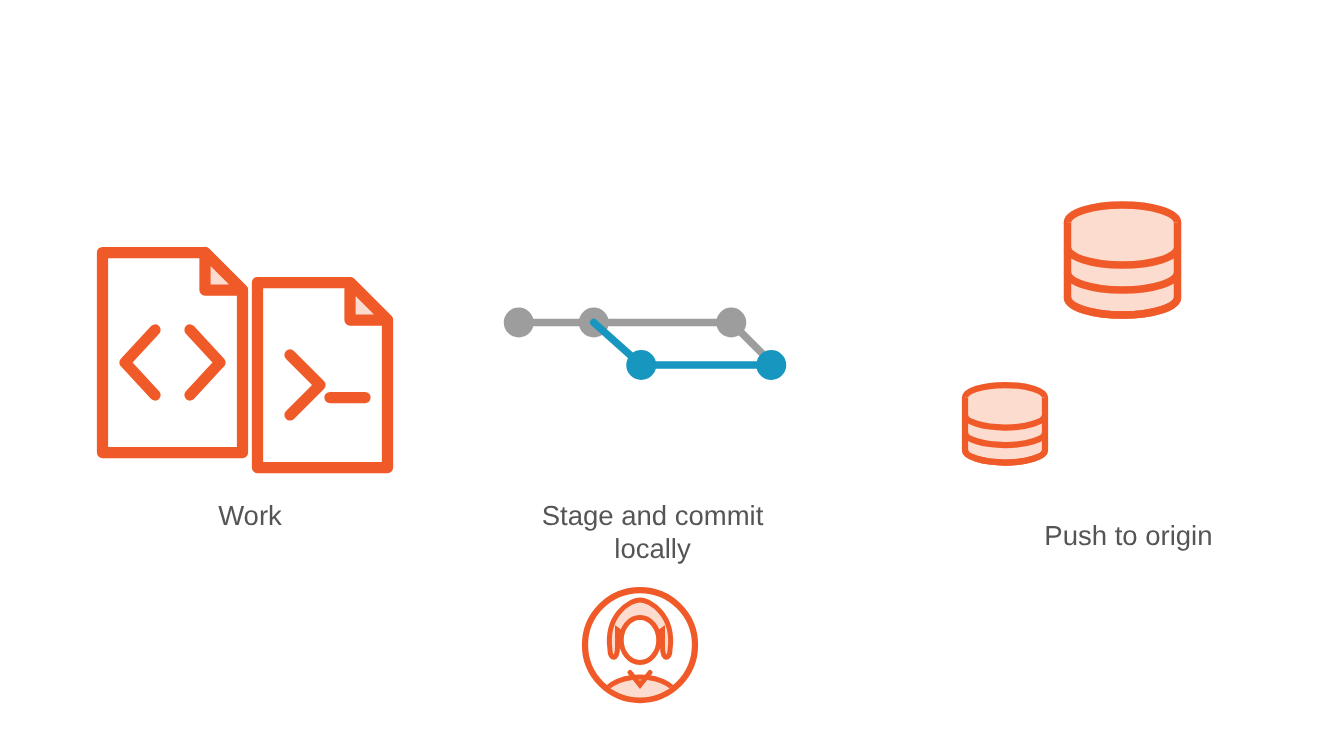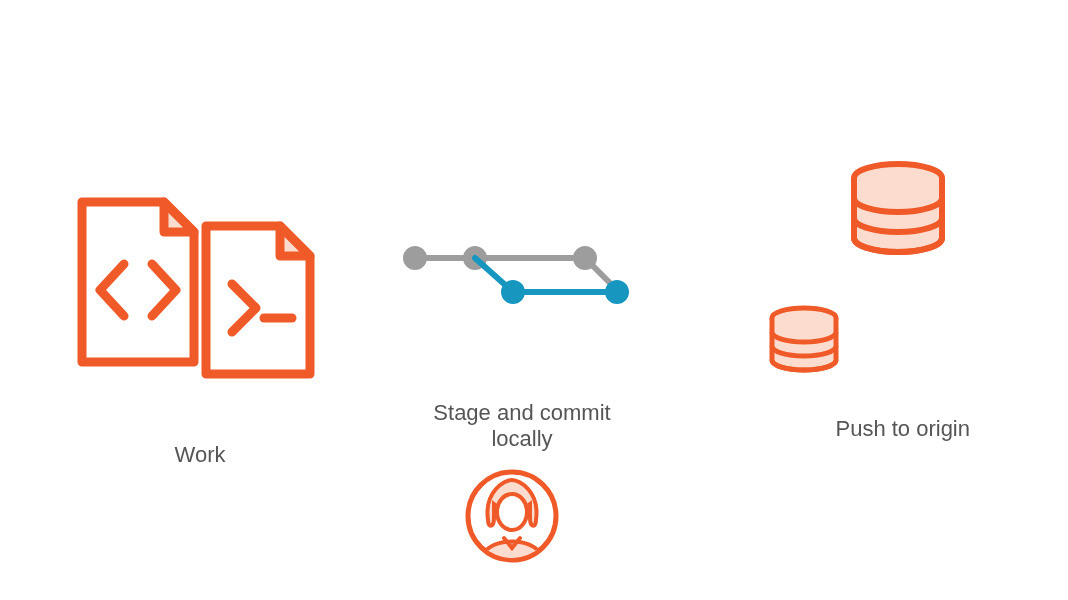--- a/index.html
+++ b/index.html
@@ -23,21 +23,21 @@
     text-align: center;
     font-size: 22px;
     line-height: 1.3;
     color: #555;
   }
   
   .step-work   { left:  70px; top: 190px; width: 260px; }
   .step-commit { left: 395px; top: 240px; width: 240px; }
   .step-push   { left: 740px; top: 160px; width: 230px; }
 
-  .label-work   { position:absolute; left:  70px; top: 400px; width:260px; text-align:center; font-size:22px; color:#555;margin-top:42px;}
+  .label-work   { position:absolute; left:  70px; top: 400px; width:260px; text-align:center; font-size:22px; color:#555;}
   .label-commit { position:absolute; left: 402px; top: 400px; width:240px; text-align:center; font-size:22px; color:#555;}
   .label-push   { position:absolute; left: 740px; top: 416px; width:230px; text-align:right; font-size:22px; color:#555;}
 
   .avatar-wrap {
     position:absolute;
     left: 464px;
     top: 468px;
     width: 96px;
     height: 96px;
   }

